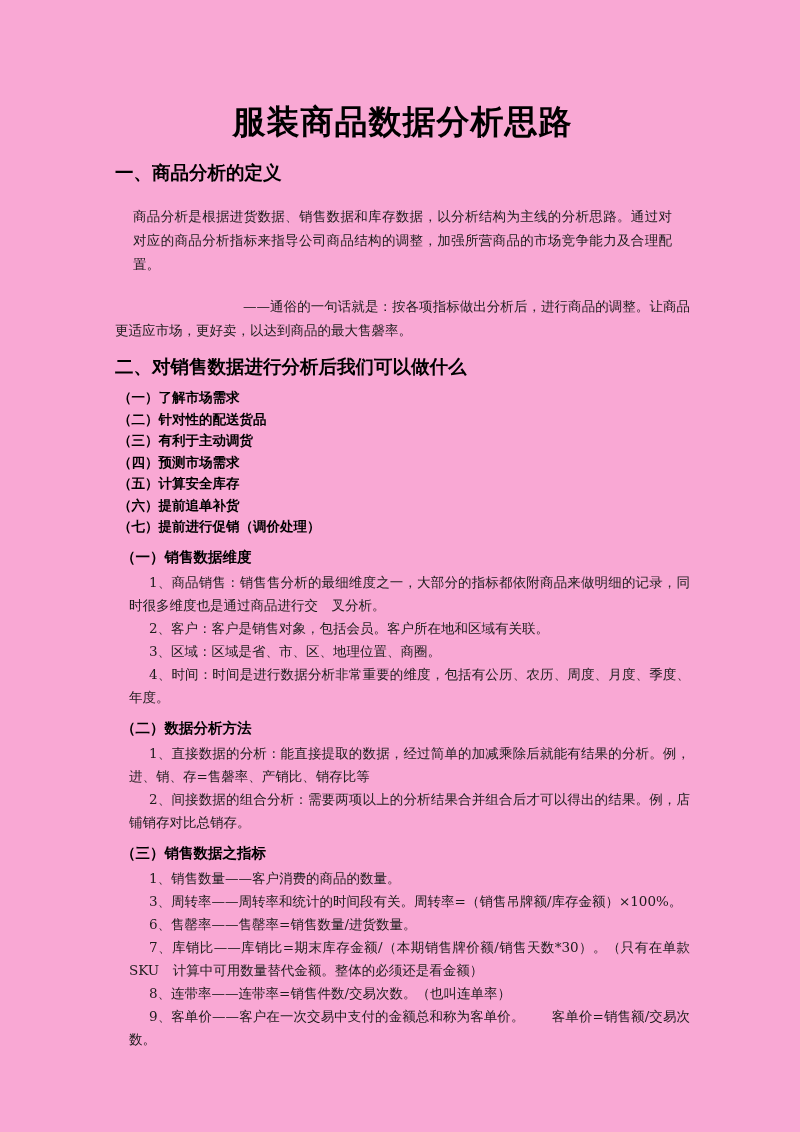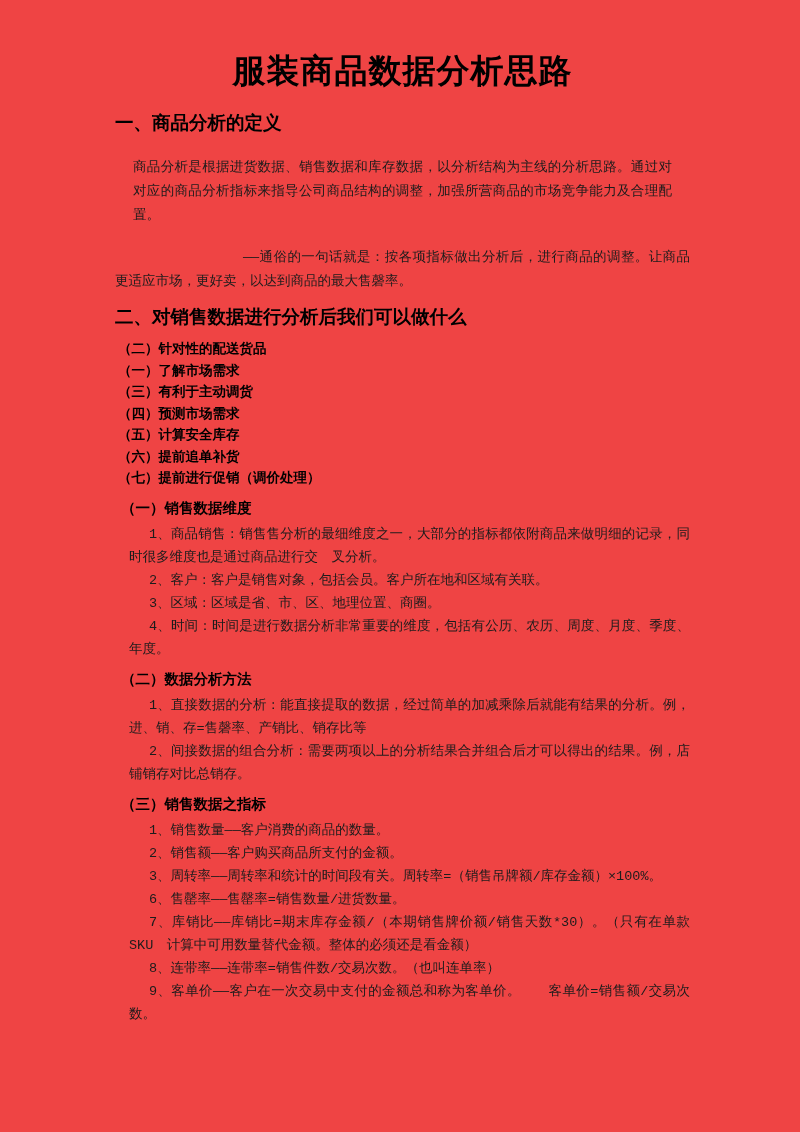--- a/index.html
+++ b/index.html
@@ -11,23 +11,22 @@
     width: 800px;
     height: 1132px;
     overflow: hidden;
     font-family: "DejaVu Serif", "Liberation Serif", serif;
     color: #1c1c1c;
   }
   .page {
     box-sizing: border-box;
     width: 800px;
     height: 1132px;
-    padding: 52px 110px 40px 115px;
-    background: #ef4444;
-    font-family: Liberation Mono, monospace;
+    padding: 100px 110px 40px 115px;
+    background: #f9a8d4;
   }
   h1.doc-title {
     font-size: 33px;
     font-weight: 700;
     text-align: center;
     margin: 0 0 16px 0;
     line-height: 44px;
     letter-spacing: 1px;
     color: #000000;
   }
@@ -82,22 +81,22 @@
 <div class="page">
 
   <h1 class="doc-title">服装商品数据分析思路</h1>
 
   <h2 class="sec-heading">一、商品分析的定义</h2>
   <p class="para">商品分析是根据进货数据、销售数据和库存数据，以分析结构为主线的分析思路。通过对对应的商品分析指标来指导公司商品结构的调整，加强所营商品的市场竞争能力及合理配置。</p>
   <p class="para-dash">——通俗的一句话就是：按各项指标做出分析后，进行商品的调整。让商品更适应市场，更好卖，以达到商品的最大售磬率。</p>
 
   <h2 class="sec-heading">二、对销售数据进行分析后我们可以做什么</h2>
   <div class="list2">
+    <p class="l2-item">（一）了解市场需求</p>
     <p class="l2-item">（二）针对性的配送货品</p>
-    <p class="l2-item">（一）了解市场需求</p>
     <p class="l2-item">（三）有利于主动调货</p>
     <p class="l2-item">（四）预测市场需求</p>
     <p class="l2-item">（五）计算安全库存</p>
     <p class="l2-item">（六）提前追单补货</p>
     <p class="l2-item">（七）提前进行促销（调价处理）</p>
   </div>
 
 
   <h3 class="sub-heading">（一）销售数据维度</h3>
   <div>
@@ -109,21 +108,20 @@
 
   <h3 class="sub-heading">（二）数据分析方法</h3>
   <div>
     <p class="num-item">1、直接数据的分析：能直接提取的数据，经过简单的加减乘除后就能有结果的分析。例，进、销、存=售磬率、产销比、销存比等</p>
     <p class="num-item">2、间接数据的组合分析：需要两项以上的分析结果合并组合后才可以得出的结果。例，店铺销存对比总销存。</p>
   </div>
 
   <h3 class="sub-heading">（三）销售数据之指标</h3>
   <div>
     <p class="num-item">1、销售数量——客户消费的商品的数量。</p>
-    <p class="num-item">2、销售额——客户购买商品所支付的金额。</p>
     <p class="num-item">3、周转率——周转率和统计的时间段有关。周转率=（销售吊牌额/库存金额）×100%。</p>
     <p class="num-item">6、售罄率——售罄率=销售数量/进货数量。</p>
     <p class="num-item">7、库销比——库销比=期末库存金额/（本期销售牌价额/销售天数*30）。（只有在单款 SKU　计算中可用数量替代金额。整体的必须还是看金额）</p>
     <p class="num-item">8、连带率——连带率=销售件数/交易次数。（也叫连单率）</p>
     <p class="num-item">9、客单价——客户在一次交易中支付的金额总和称为客单价。　　客单价=销售额/交易次数。</p>
   </div>
 
 </div>
 
 </body></html>

